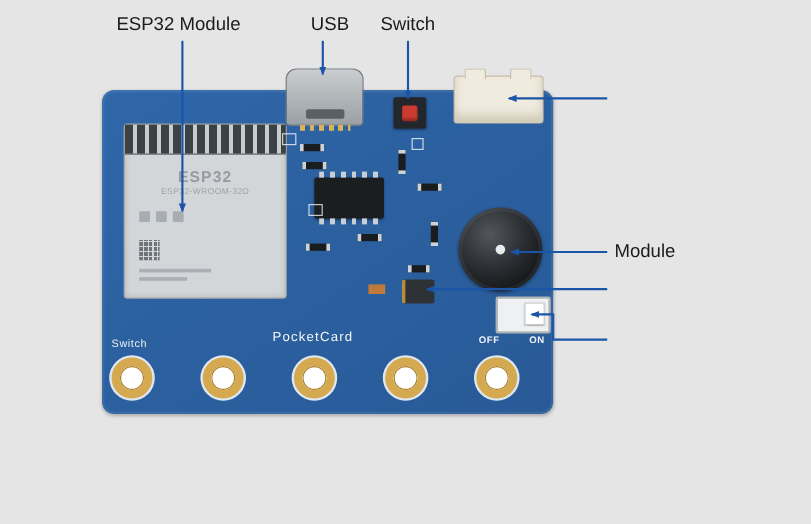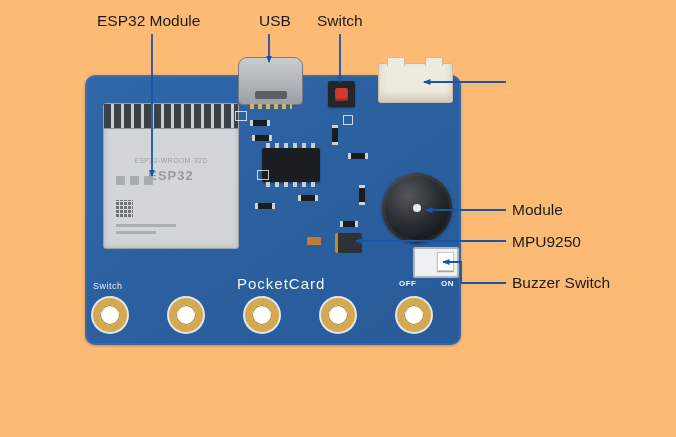--- a/index.html
+++ b/index.html
@@ -1,35 +1,35 @@
 <!DOCTYPE html>
 <html><head>
 <meta charset="utf-8">
 <style>
   html,body{margin:0;padding:0;background:#fff;}
-  .stage{position:relative;width:676px;height:437px;background:#fdba74;
+  .stage{position:relative;width:676px;height:437px;background:#e5e5e5;
          font-family:"Liberation Sans",sans-serif;overflow:hidden;}
   .label{position:absolute;font-size:15.5px;color:#1b1b1b;white-space:nowrap;}
   .annot{position:absolute;left:0;top:0;width:676px;height:437px;pointer-events:none;z-index:30;}
 
   
   .board{position:absolute;left:85px;top:75px;width:376px;height:270px;
          background:linear-gradient(145deg,#2f67a9 0%,#2b5f9e 55%,#285a97 100%);
          border-radius:10px;z-index:5;
          box-shadow:inset 0 0 0 2px rgba(255,255,255,.07), 0 1px 3px rgba(0,0,0,.25);}
 
   
   .esp-module{position:absolute;left:18px;top:28px;width:134px;height:144px;
               background:#d3d6d8;border:1px solid #9aa2a8;border-radius:3px;
               box-shadow:inset 0 0 6px rgba(0,0,0,.15);}
   .antenna{position:absolute;left:0;top:0;right:0;height:24px;background:#3c4146;
            border-bottom:1px solid #8b9298;
            background-image:repeating-linear-gradient(90deg,#3c4146 0 7px,#c9ccce 7px 10px);}
   .mod-title{position:absolute;left:0;top:36px;width:100%;text-align:center;
-             font-size:13px;font-weight:bold;color:#959ba1;letter-spacing:1px;margin-top:28px;}
+             font-size:13px;font-weight:bold;color:#959ba1;letter-spacing:1px;}
   .mod-sub{position:absolute;left:0;top:53px;width:100%;text-align:center;
            font-size:7px;color:#9aa0a6;letter-spacing:.4px;}
   .cert-row{position:absolute;left:12px;top:72px;display:flex;gap:5px;}
   .cert{width:9px;height:9px;background:#a7adb3;border-radius:1px;}
   .qr{position:absolute;left:12px;top:96px;width:17px;height:17px;background:#6d7378;
       background-image:repeating-linear-gradient(0deg,transparent 0 3px,#d3d6d8 3px 4px),
                        repeating-linear-gradient(90deg,transparent 0 3px,#d3d6d8 3px 4px);}
   .mod-line{position:absolute;left:12px;height:3px;background:#aab0b5;}
 
   
@@ -81,39 +81,37 @@
         border:1px solid #c3c8cb;box-shadow:0 1px 1px rgba(0,0,0,.3);}
   .switch-text{position:absolute;font-size:8px;color:#eef3f8;letter-spacing:.5px;font-weight:bold;}
 
   
   .hole{position:absolute;top:223px;width:20px;height:20px;border-radius:50%;background:#ffffff;
         border:7px solid #d4a94f;
         box-shadow:0 0 0 2px rgba(255,255,255,.85), inset 0 0 0 1px #a87f2c;}
 
   
   .brand{position:absolute;left:8px;top:206px;font-size:9px;color:#e8edf2;letter-spacing:.5px;}
-  .product{position:absolute;left:152px;top:200px;font-size:15px;color:#f2f5f8;letter-spacing:1px;}
+  .product{position:absolute;left:142px;top:200px;font-size:11px;color:#f2f5f8;letter-spacing:1px;}
 
   
   .smd{position:absolute;background:#1a1d20;}
   .smd.h{border-left:3px solid #cfd2d4;border-right:3px solid #cfd2d4;}
   .smd.v{border-top:3px solid #cfd2d4;border-bottom:3px solid #cfd2d4;}
   .silk{position:absolute;border:1px solid rgba(255,255,255,.75);}
 </style>
 </head>
 <body>
 
 <div class="stage">
 
   <div class="label" style="left:97px;top:12px;">ESP32 Module</div>
   <div class="label" style="left:259px;top:12px;">USB</div>
   <div class="label" style="left:317px;top:12px;">Switch</div>
   <div class="label" style="left:512px;top:201px;">Module</div>
-  <div class="label" style="left:512px;top:233px;">MPU9250</div>
-  <div class="label" style="left:512px;top:274px;">Buzzer Switch</div>
 
   <div class="board">
 
     <div class="esp-module">
       <div class="antenna"></div>
       <div class="mod-title">ESP32</div>
       <div class="mod-sub">ESP32-WROOM-32D</div>
       <div class="cert-row">
         <div class="cert"></div>
         <div class="cert"></div>

